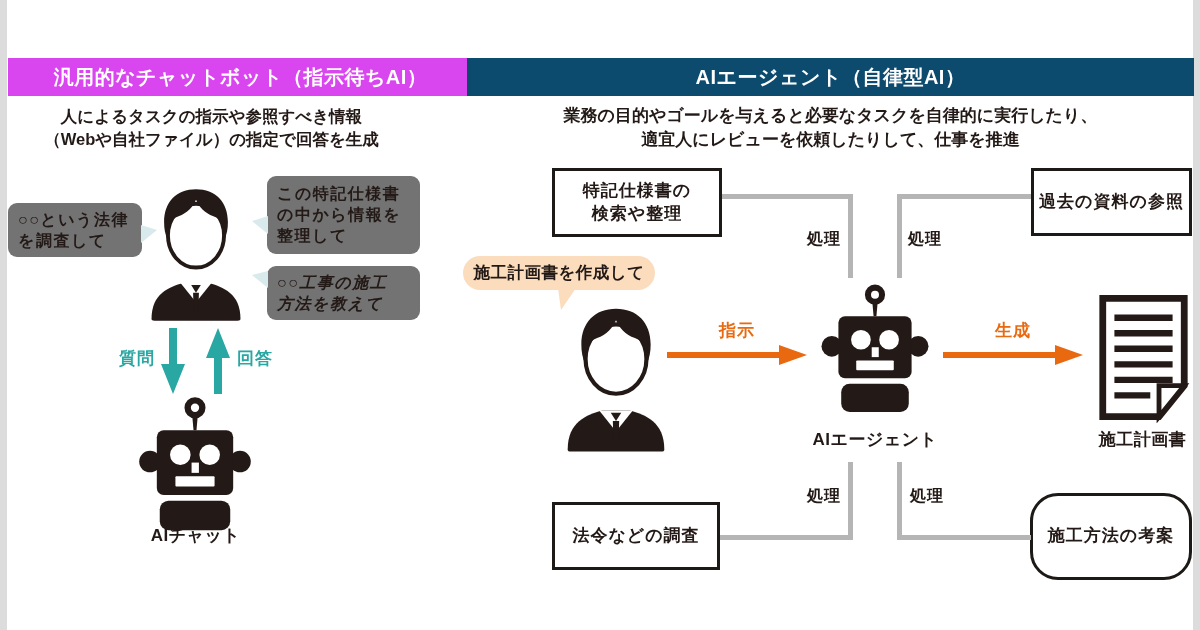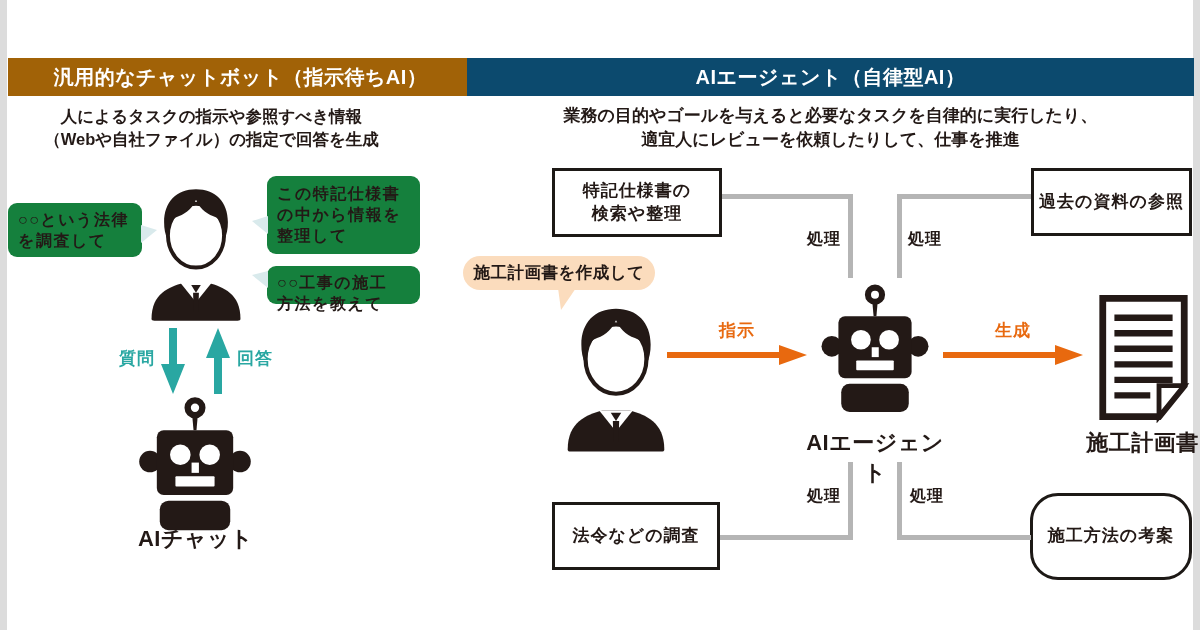--- a/index.html
+++ b/index.html
@@ -6,55 +6,55 @@
   .canvas{position:relative;width:1200px;height:630px;background:#ffffff;overflow:hidden;
           font-family:"Liberation Sans",sans-serif;font-weight:700;color:#231916;}
   .abs{position:absolute;}
   .edge-strip{position:absolute;top:0;width:7px;height:630px;background:#dcdcdc;}
   .edge-left{left:0;}
   .edge-right{left:1193px;}
 
   
   .hdr{position:absolute;height:38px;display:flex;align-items:center;justify-content:center;
        color:#ffffff;font-size:20px;letter-spacing:.5px;}
-  .hdr-left{left:8px;top:58px;width:465px;background:#a16207;}
+  .hdr-left{left:8px;top:58px;width:465px;background:#d946ef;}
   .hdr-right{left:467px;top:58px;width:727px;background:#0c4a6e;}
 
   
   .desc{position:absolute;text-align:center;font-size:16.5px;line-height:1.42;color:#231916;}
   .desc-left{left:8px;top:105px;width:407px;}
   .desc-right{left:467px;top:104px;width:727px;font-size:17px;}
 
   
-  .bubble{position:absolute;background:#15803d;border-radius:9px;font-size:16px;
+  .bubble{position:absolute;background:#737373;border-radius:9px;font-size:16px;
           letter-spacing:1.5px;line-height:1.32;padding:6px 10px;box-sizing:border-box;white-space:nowrap;}
   .bubble .tail{position:absolute;width:0;height:0;}
   .bubble-law{left:8px;top:203px;width:134px;height:54px;}
   .bubble-law .tail{right:-15px;top:22px;border-left:16px solid #d9eaec;
                     border-top:5px solid transparent;border-bottom:13px solid transparent;}
   .bubble-spec{left:267px;top:176px;width:153px;height:78px;padding-top:7px;}
   .bubble-spec .tail{left:-15px;top:40px;border-right:16px solid #d9eaec;
                      border-top:5px solid transparent;border-bottom:13px solid transparent;}
-  .bubble-method{left:267px;top:266px;width:153px;height:38px;}
+  .bubble-method{left:267px;top:266px;width:153px;height:54px;font-style:italic;}
   .bubble-method .tail{left:-15px;top:5px;border-right:16px solid #d9eaec;
                        border-top:4px solid transparent;border-bottom:13px solid transparent;}
 
   
   .bubble-request{position:absolute;left:463px;top:256px;width:192px;height:34px;background:#fbdcbd;
           border-radius:17px;display:flex;align-items:center;justify-content:center;
           font-size:16.5px;letter-spacing:.5px;white-space:nowrap;}
   .bubble-request .tail{position:absolute;left:95px;bottom:-20px;width:0;height:0;
           border-top:22px solid #fbdcbd;border-left:3px solid transparent;border-right:15px solid transparent;}
 
   
   .lbl-teal{position:absolute;color:#29a7a2;font-size:17px;letter-spacing:1px;}
   .lbl-orange{position:absolute;color:#e8690f;font-size:17px;letter-spacing:1px;text-align:center;}
 
   
-  .caption{position:absolute;text-align:center;font-size:22px;letter-spacing:.5px;color:#231916;}
+  .caption{position:absolute;text-align:center;font-size:17px;letter-spacing:.5px;color:#231916;}
 
   
   .tbox{position:absolute;background:#ffffff;border:3px solid #1d1916;box-sizing:border-box;
         display:flex;flex-direction:column;align-items:center;justify-content:center;
         text-align:center;font-size:17px;line-height:1.32;letter-spacing:1px;white-space:nowrap;}
   .tbox-tl{left:552px;top:168px;width:170px;height:69px;}
   .tbox-tr{left:1031px;top:168px;width:161px;height:68px;}
   .tbox-bl{left:552px;top:502px;width:168px;height:68px;}
   .tbox-br{left:1030px;top:493px;width:162px;height:87px;border-radius:28px;}
 

